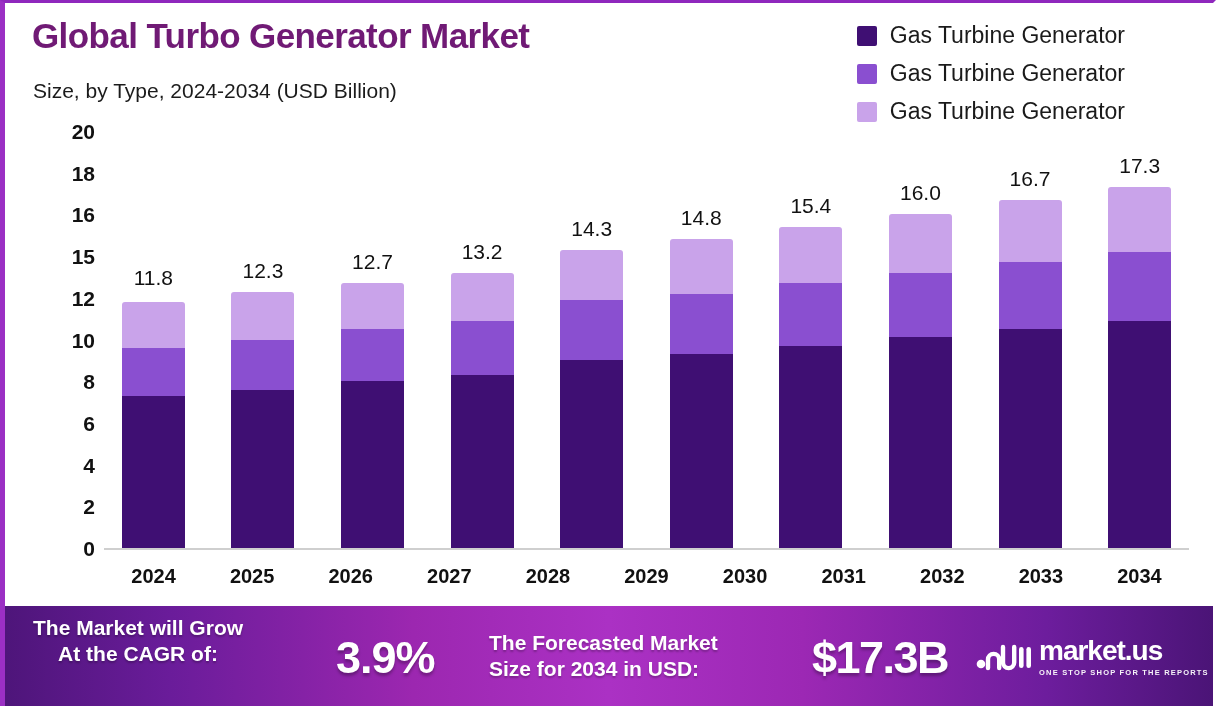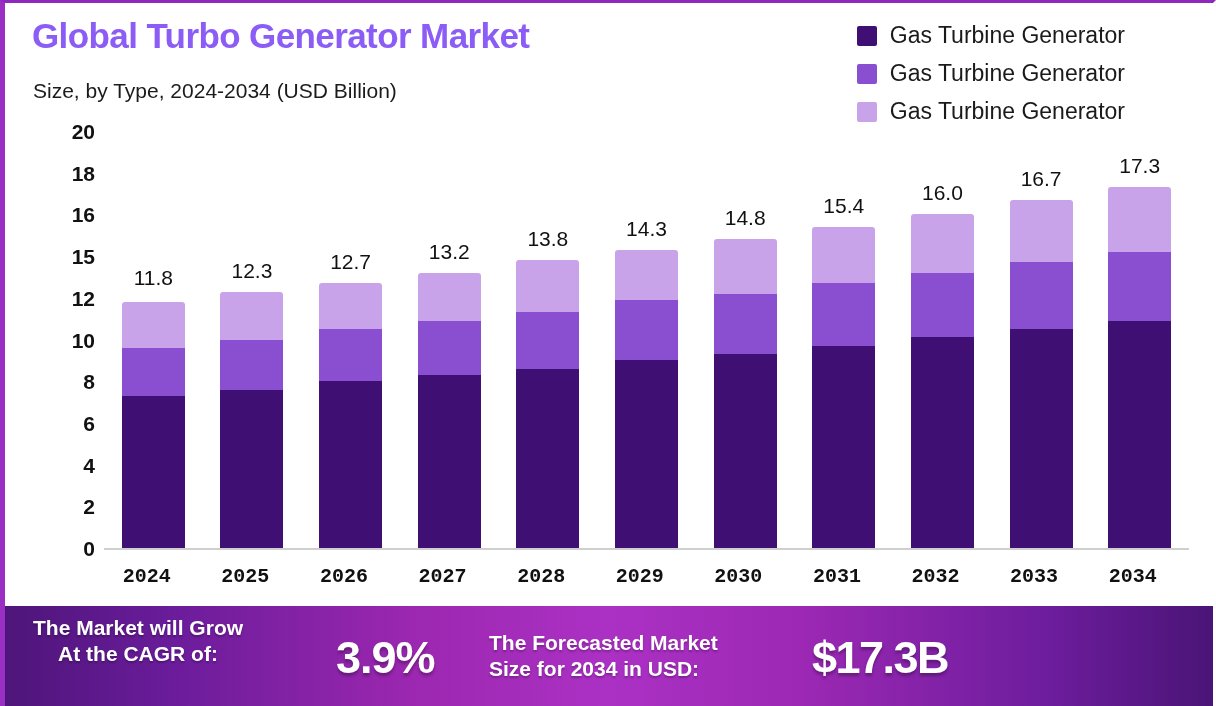--- a/index.html
+++ b/index.html
@@ -28,21 +28,21 @@
   .card{
     position:absolute;left:5px;top:3px;
     width:1208px;height:603px;
     background:#ffffff;
     box-sizing:border-box;
   }
 
   
   .title{
     position:absolute;left:27px;top:13px;
-    font-size:35px;font-weight:700;color:#8b5cf6;
+    font-size:35px;font-weight:700;color:#701a75;
     letter-spacing:-0.6px;
     white-space:nowrap;
   }
   .subtitle{
     position:absolute;left:28px;top:76px;
     font-size:21px;font-weight:400;color:#1b1b1b;
     white-space:nowrap;
   }
   .subtitle .unit{font-size:21px;}
 
@@ -92,22 +92,22 @@
   .seg{width:100%;display:block;}
   .seg-top{border-radius:3px 3px 0 0;}
   .bar-total{
     position:absolute;
     left:50%;transform:translateX(-50%);
     font-size:21px;color:#111111;font-weight:400;
     white-space:nowrap;
   }
 
   .x-labels{
-    position:absolute;left:92px;top:562px;width:1085px;
-    display:flex;justify-content:flex-end;font-family:Liberation Mono, monospace;
+    position:absolute;left:99px;top:562px;width:1085px;
+    display:flex;justify-content:center;
   }
   .x-tick{
     width:98.6px;text-align:center;
     font-size:20px;font-weight:700;color:#111111;
   }
 
   
   .banner{
     position:absolute;left:0;top:606px;width:1216px;height:100px;
     background:linear-gradient(90deg,#4d1579 0%, #6a1c9a 14%, #9c27b0 34%, #ab31c4 50%, #9c28b4 66%, #6d1d9d 86%, #4a1476 100%);
@@ -220,28 +220,20 @@
         </div>
         <div class="bar-col">
           <div class="bar-total" style="bottom: 284.22px;">13.2</div>
           <div class="bar-stack">
             <div class="seg seg-top" style="background: rgb(201, 163, 234); height: 47.955px;"></div>
             <div class="seg" style="background: rgb(138, 79, 208); height: 54.21px;"></div>
             <div class="seg" style="background: rgb(63, 15, 115); height: 173.055px;"></div>
           </div>
         </div>
         <div class="bar-col">
-          <div class="bar-total" style="bottom: 296.73px;">13.8</div>
-          <div class="bar-stack">
-            <div class="seg seg-top" style="background: rgb(201, 163, 234); height: 52.125px;"></div>
-            <div class="seg" style="background: rgb(138, 79, 208); height: 56.295px;"></div>
-            <div class="seg" style="background: rgb(63, 15, 115); height: 179.31px;"></div>
-          </div>
-        </div>
-        <div class="bar-col">
           <div class="bar-total" style="bottom: 307.155px;">14.3</div>
           <div class="bar-stack">
             <div class="seg seg-top" style="background: rgb(201, 163, 234); height: 50.04px;"></div>
             <div class="seg" style="background: rgb(138, 79, 208); height: 60.465px;"></div>
             <div class="seg" style="background: rgb(63, 15, 115); height: 187.65px;"></div>
           </div>
         </div>
         <div class="bar-col">
           <div class="bar-total" style="bottom: 317.58px; margin-top: 28px;">14.8</div>
           <div class="bar-stack">
@@ -303,13 +295,26 @@
     <div class="banner-inner">
       <div class="banner-text banner-cagr-text">The Market will Grow
 At the CAGR of:</div>
       <div class="banner-big banner-cagr-value">3.9%</div>
       <div class="banner-text banner-forecast-text">The Forecasted Market
 Size for 2034 in USD:</div>
       <div class="banner-big banner-size-value">$17.3B</div>
     </div>
   </div>
 
+  <div class="logo">
+    <svg class="logo-mark" viewBox="0 0 56 32">
+      <circle cx="6" cy="23" r="4.3" fill="#ffffff"></circle>
+      <path d="M13 27 L13 18.5 A5.6 5.6 0 0 1 24.2 18.5 L24.2 27" fill="none" stroke="#ffffff" stroke-width="4.4" stroke-linecap="round"></path>
+      <path d="M28 6 L28 21.5 A5.6 5.6 0 0 0 39.2 21.5 L39.2 6" fill="none" stroke="#ffffff" stroke-width="4.4" stroke-linecap="round"></path>
+      <rect x="44" y="6" width="4.6" height="21" rx="2.3" fill="#ffffff"></rect>
+      <rect x="51.4" y="6" width="4.6" height="21" rx="2.3" fill="#ffffff"></rect>
+    </svg>
+    <div class="logo-words">
+      <div class="logo-name">market.us</div>
+      <div class="logo-tag">ONE STOP SHOP FOR THE REPORTS</div>
+    </div>
+  </div>
 </div>
 
 </body></html>

